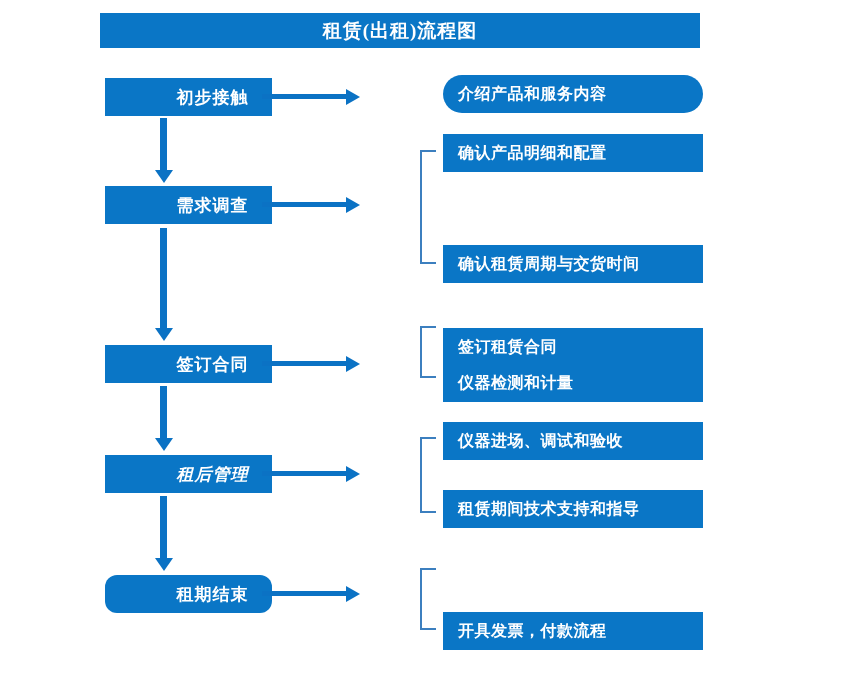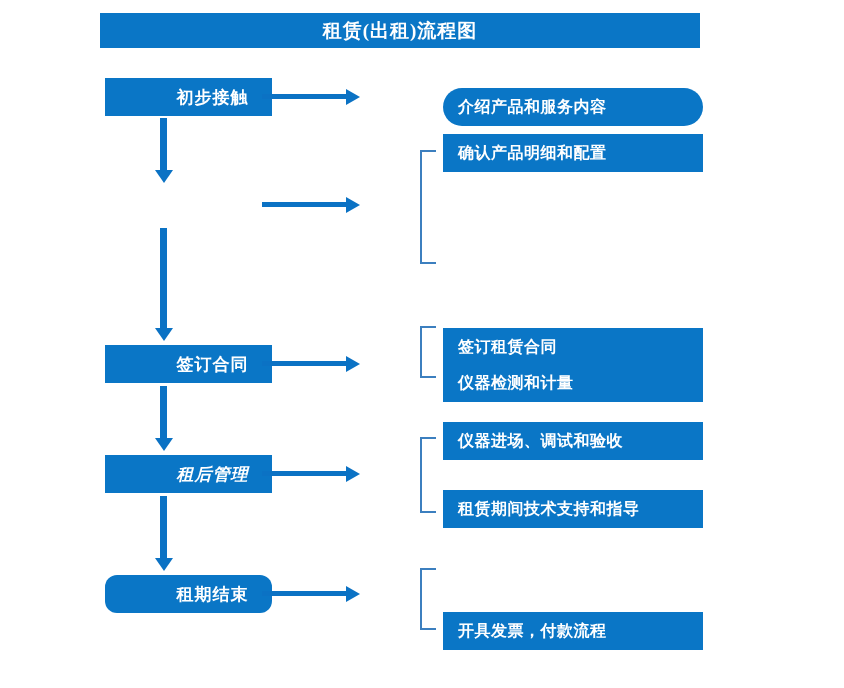--- a/index.html
+++ b/index.html
@@ -128,20 +128,21 @@
   }
 </style>
 </head>
 <body>
 
 <div id="canvas">
 
   <div class="title-bar">租赁(出租)流程图</div>
 
   <div class="stage-box" style="top:78px;">初步接触</div>
+  <div class="stage-box" style="top:186px;">需求调查</div>
   <div class="stage-box" style="top:345px;">签订合同</div>
   <div class="stage-box" style="top:455px;font-style:italic;">租后管理</div>
   <div class="stage-box" style="top:575px;border-radius:12px;">租期结束</div>
 
   <div class="arrow-v" style="left:154px; top:118px; height:66px;">
     <div class="shaft" style="height:52px;"></div>
     <div class="head" style="top:52px;"></div>
   </div>
   <div class="arrow-v" style="left:154px; top:228px; height:114px;">
     <div class="shaft" style="height:100px;"></div>
@@ -175,21 +176,22 @@
   <div class="arrow-h" style="left:262px; top:585px;">
     <div class="shaft"></div>
       <div class="head"></div>
   </div>
 
   <div class="bracket" style="left:420px; top:150px; height:114px;"></div>
   <div class="bracket" style="left:420px; top:326px; height:52px;"></div>
   <div class="bracket" style="left:420px; top:437px; height:76px;"></div>
   <div class="bracket" style="left:420px; top:568px; height:62px;"></div>
 
-  <div class="detail-box" style="top:88px;border-radius:19px;">介绍产品和服务内容</div>
+  <div class="detail-box" style="top:75px;border-radius:19px;">介绍产品和服务内容</div>
   <div class="detail-box" style="top:134px;">确认产品明细和配置</div>
+  <div class="detail-box" style="top:245px;">确认租赁周期与交货时间</div>
   <div class="detail-box" style="top:328px;">签订租赁合同</div>
   <div class="detail-box" style="top:364px;">仪器检测和计量</div>
   <div class="detail-box" style="top:422px;">仪器进场、调试和验收</div>
   <div class="detail-box" style="top:490px;">租赁期间技术支持和指导</div>
   <div class="detail-box" style="top:612px;">开具发票，付款流程</div>
 
 </div>
 
 </body></html>

